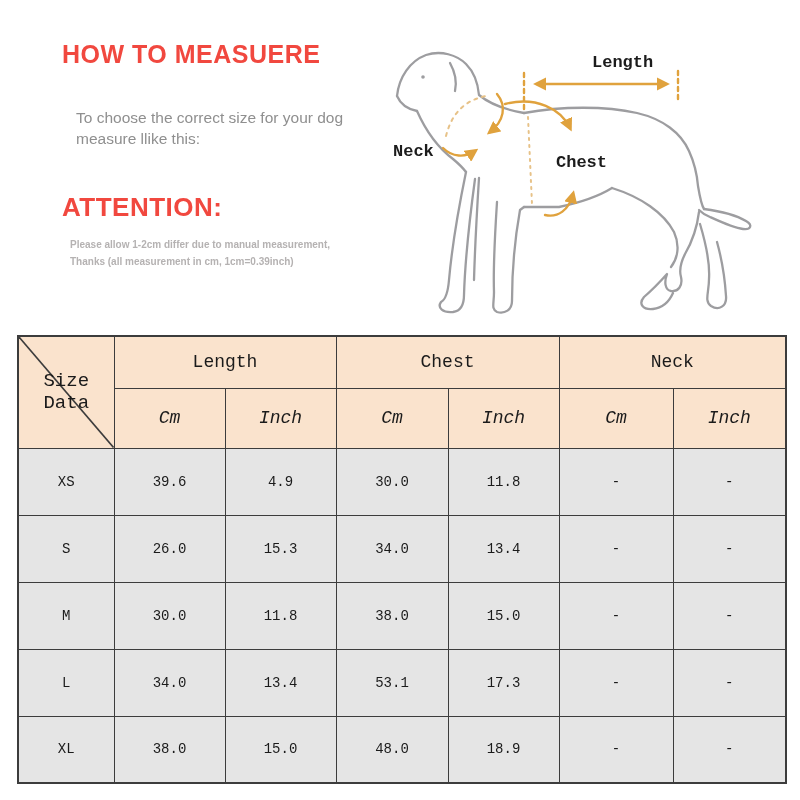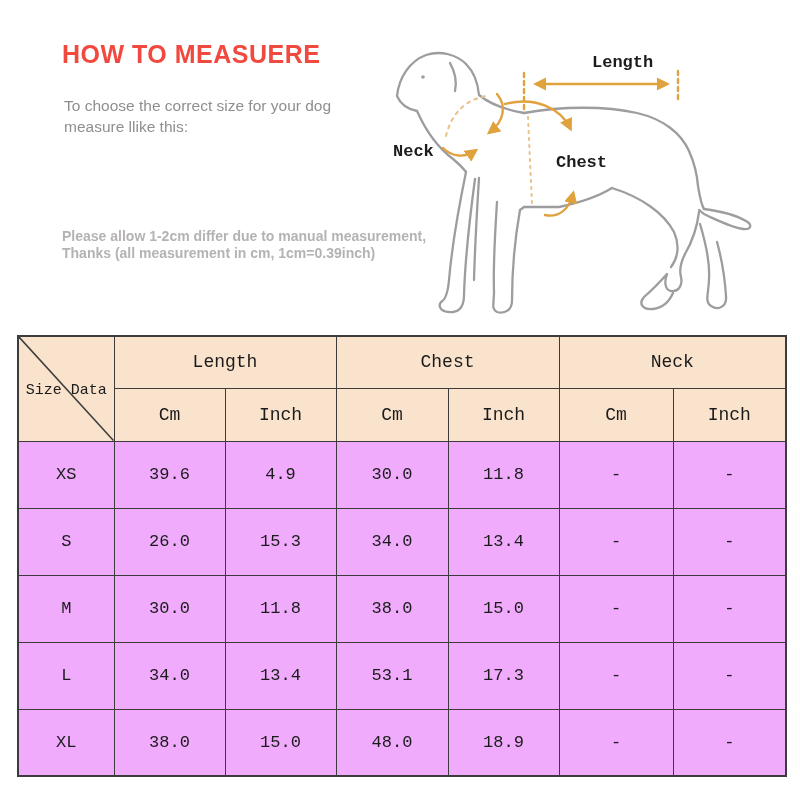--- a/index.html
+++ b/index.html
@@ -1,53 +1,54 @@
 <!DOCTYPE html>
 <html><head>
 <meta charset="utf-8">
 <style>
   html,body{margin:0;padding:0;background:#fff;}
   .page{position:relative;width:800px;height:800px;background:#ffffff;overflow:hidden;
         font-family:"Liberation Sans",sans-serif;}
   .title{position:absolute;left:62px;top:40px;margin:0;font-size:25px;font-weight:800;
          letter-spacing:.5px;color:#f1483f;white-space:nowrap;}
-  .subtitle{position:absolute;left:64px;top:95px;margin:0;font-size:15.5px;line-height:21px;
+  .subtitle{position:absolute;left:64px;top:95px;margin:12px;font-size:15.5px;line-height:21px;
             color:#8f8f8f;}
   .attention{position:absolute;left:62px;top:192px;margin:0;font-size:26px;font-weight:800;
              letter-spacing:.5px;color:#f1483f;}
-  .note{position:absolute;left:62px;top:228px;margin:0;font-size:14px;font-weight:700;
+  .note{position:absolute;left:62px;top:228px;margin:8px;font-size:10px;font-weight:700;
         line-height:17px;color:#b5b2b2;}
   .diagram{position:absolute;left:380px;top:28px;width:420px;height:304px;}
   .diagram text{font-family:"Liberation Mono",monospace;font-weight:700;font-size:17px;fill:#1c1c1c;}
   .size-table{position:absolute;left:17px;top:335px;border-collapse:collapse;table-layout:fixed;
               width:768px;border:2px solid #3c3c3c;
               font-family:"Liberation Mono",monospace;color:#1b1b1b;}
   .size-table th,.size-table td{border:1.6px solid #3c3c3c;text-align:center;vertical-align:middle;
               font-weight:400;padding:0;}
   .size-table thead th{background:#fae3cd;font-size:18px;}
   .size-table .r1{height:52px;}
-  .size-table .r2{height:53px;}
+  .size-table .r2{height:60px;font-style:italic;}
   .size-table tbody tr{height:67px;}
-  .size-table tbody th,.size-table tbody td{background:#f0abfc;font-size:17px;}
+  .size-table tbody th,.size-table tbody td{background:#e5e5e5;font-size:14px;}
   .corner{position:relative;}
   .corner svg{position:absolute;left:0;top:0;width:100%;height:100%;}
-  .corner span{position:relative;font-size:15px;}
+  .corner span{position:relative;font-size:19px;}
 </style>
 </head>
 <body>
 
 <div class="page">
 
   <h1 class="title">HOW TO MEASUERE</h1>
 
   <p class="subtitle">
     <span>To choose the correct size for your dog</span><br>
     <span>measure llike this:</span>
   </p>
 
+  <h2 class="attention">ATTENTION:</h2>
 
   <p class="note">
     <span>Please allow 1-2cm differ due to manual measurement,</span><br>
     <span>Thanks (all measurement in cm, 1cm=0.39inch)</span>
   </p>
 
   <svg class="diagram" viewBox="380 28 420 304" xmlns="http://www.w3.org/2000/svg">
     <defs>
       <marker id="ah" viewBox="0 0 10 10" refX="7" refY="5" markerWidth="5.5" markerHeight="5.5" orient="auto-start-reverse">
         <path d="M0,0 L10,5 L0,10 z" fill="#e0a23d"></path>

